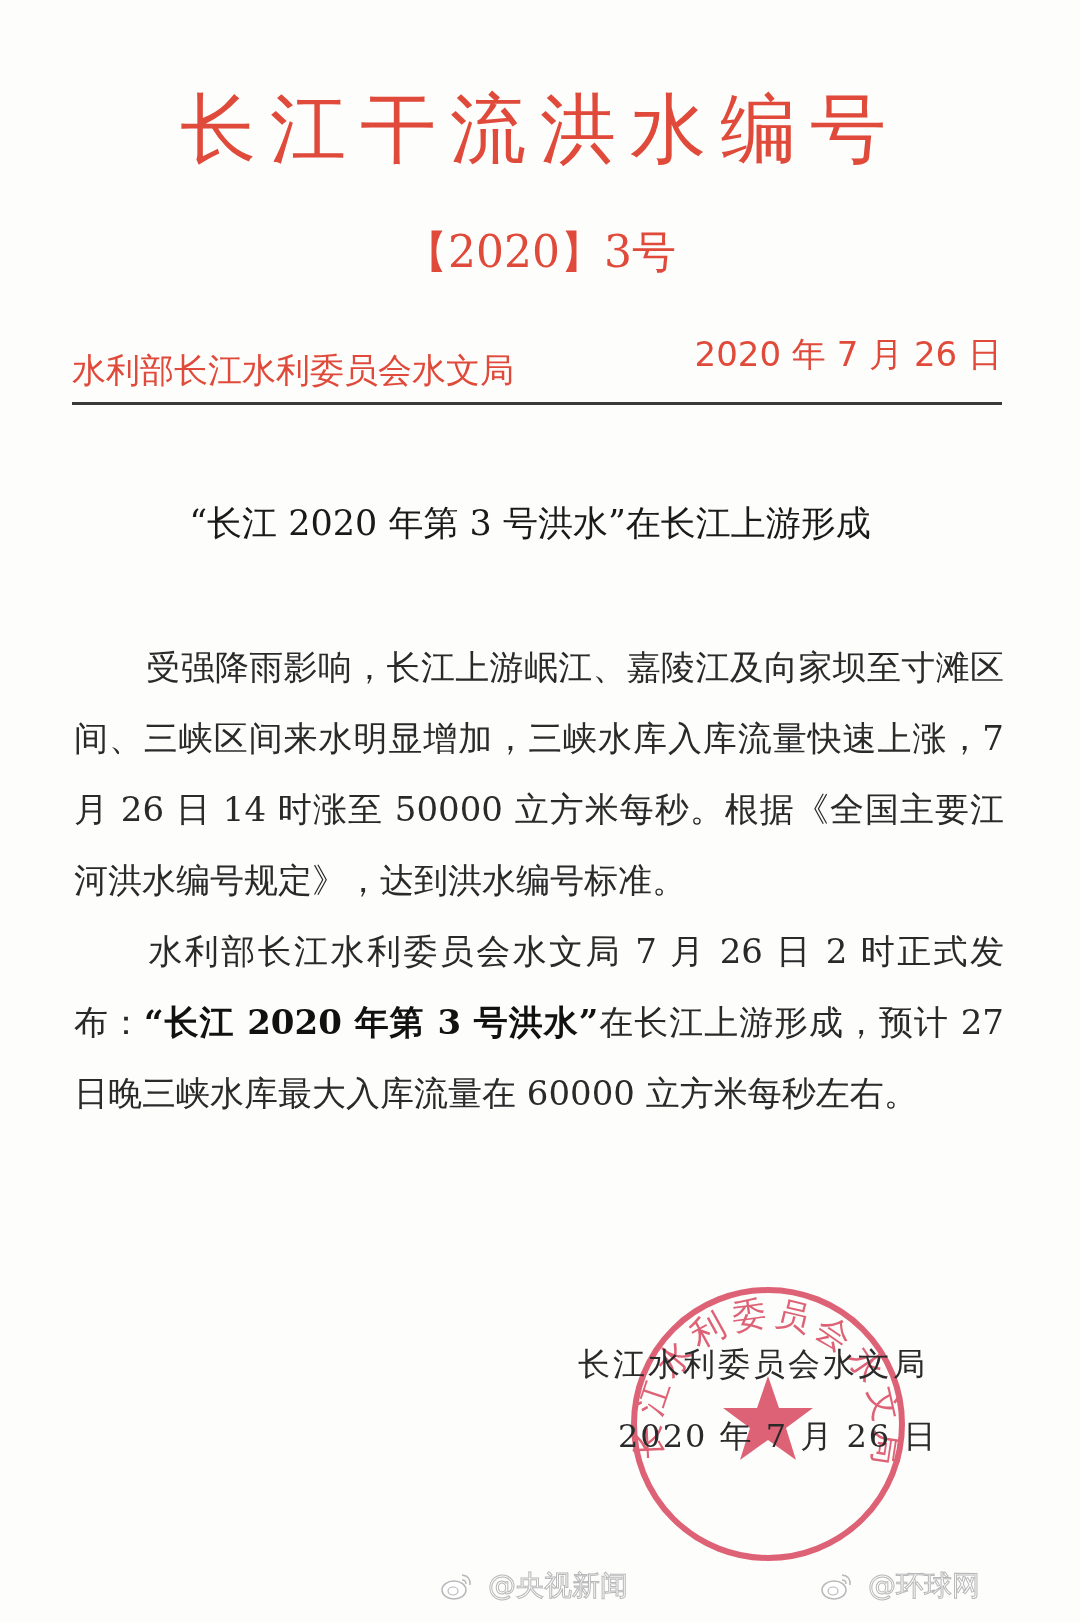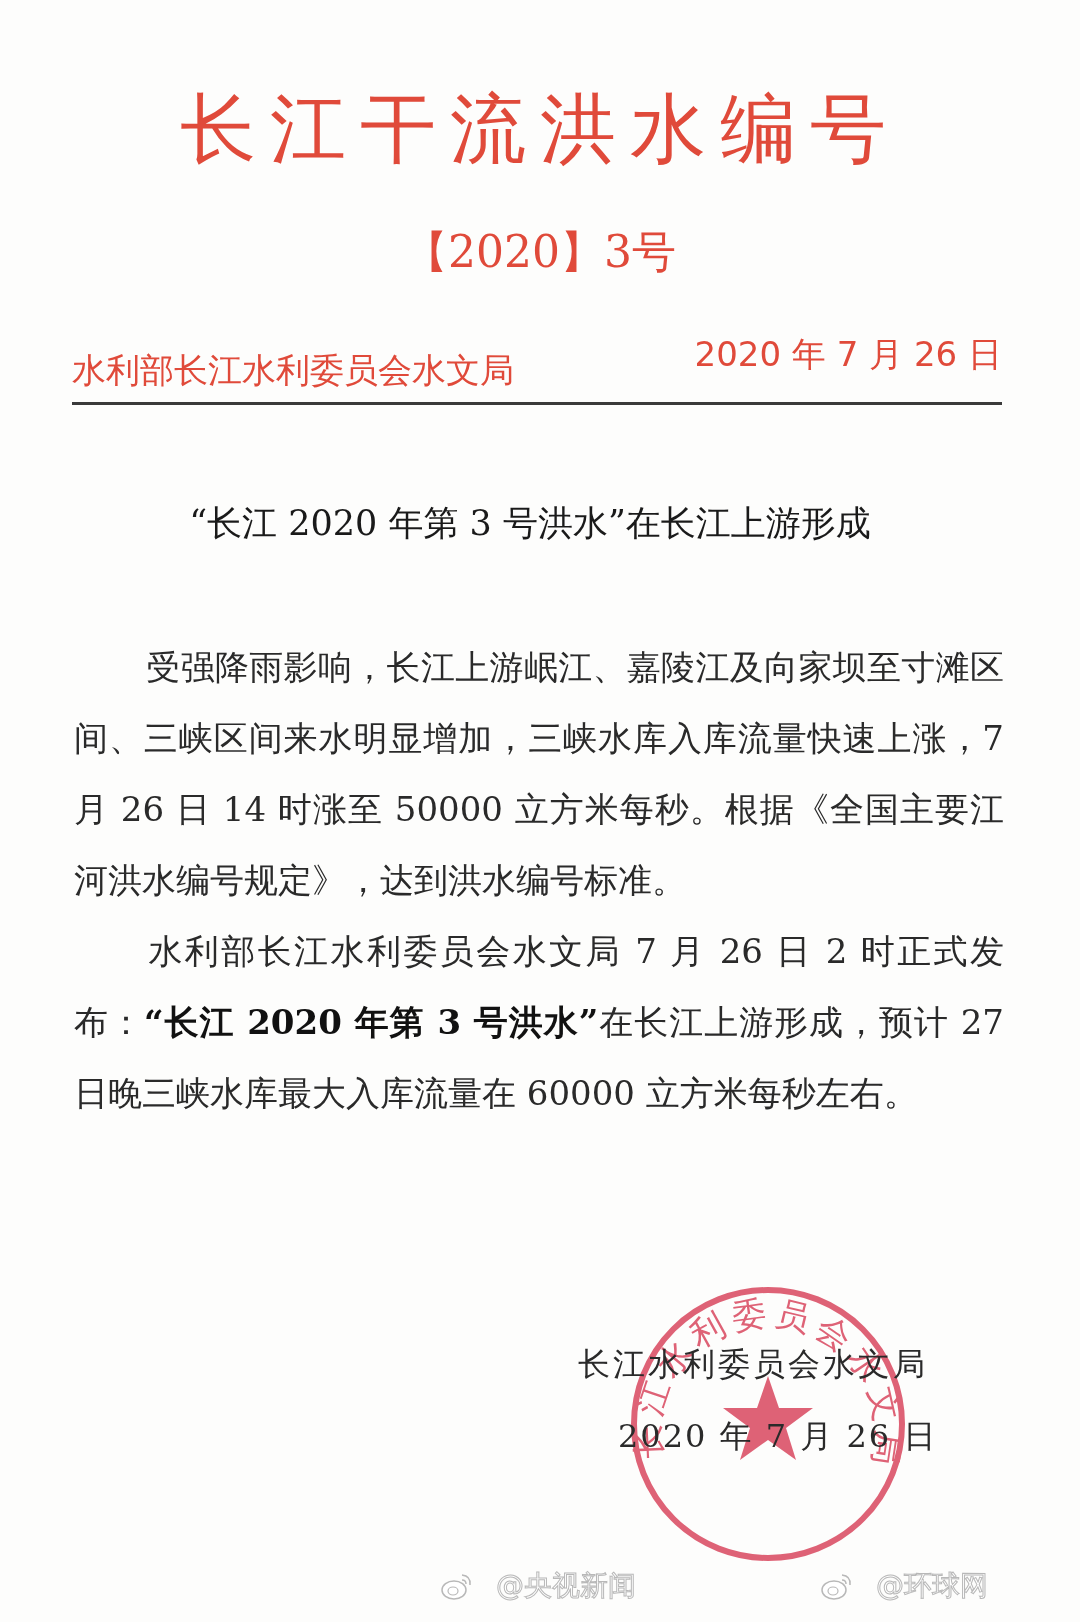--- a/index.html
+++ b/index.html
@@ -44,21 +44,21 @@
   .bold { font-weight:bold; color:#111; }
   .sign-org {
     left:578px; top:1340px; font-size:32px; letter-spacing:3px; color:#2a2a2a; line-height:48px; z-index:3;
   }
   .sign-date {
     left:618px; top:1412px; font-size:32px; letter-spacing:2px; color:#2a2a2a; line-height:48px; z-index:3;
   }
   .seal { left:628px; top:1284px; width:280px; height:280px; z-index:2; opacity:0.85; }
   .watermark {
     font-family:"DejaVu Sans","Liberation Sans",sans-serif; font-size:28px;
-    color:#fff; -webkit-text-stroke:1px #b8b8b8; line-height:40px; display:flex; align-items:center; gap:22px; z-index:4;
+    color:#fff; -webkit-text-stroke:1px #b8b8b8; line-height:40px; display:flex; align-items:center; gap:14px; z-index:4;
   }
   .wm1 { left:440px; top:1566px; }
   .wm2 { left:820px; top:1566px; }
   .weibo-icon { width:34px; height:30px; }
 </style>
 </head>
 <body>
 
 <div class="abs masthead">长江干流洪水编号</div>
 <div class="abs docno">【2020】3号</div>

